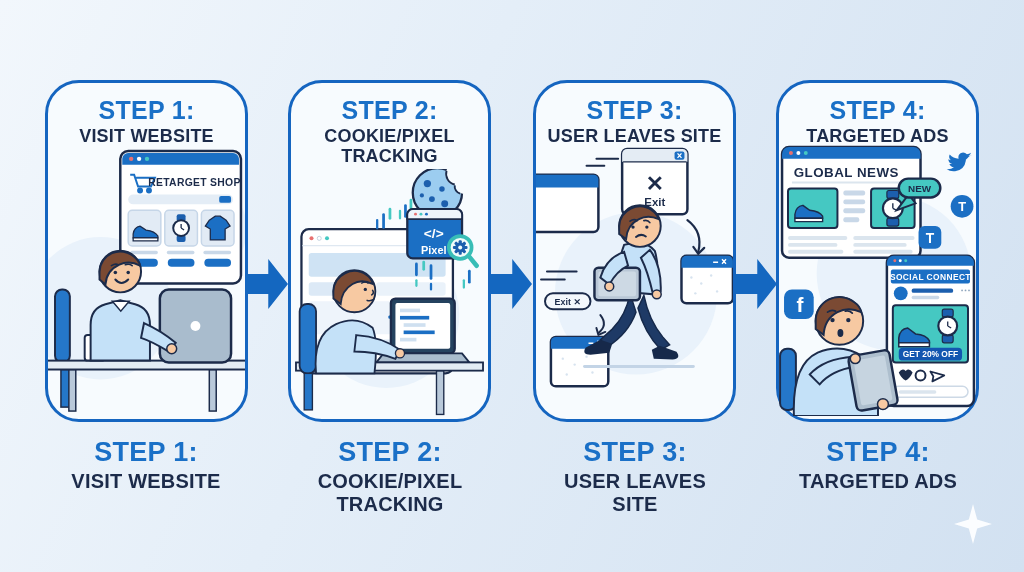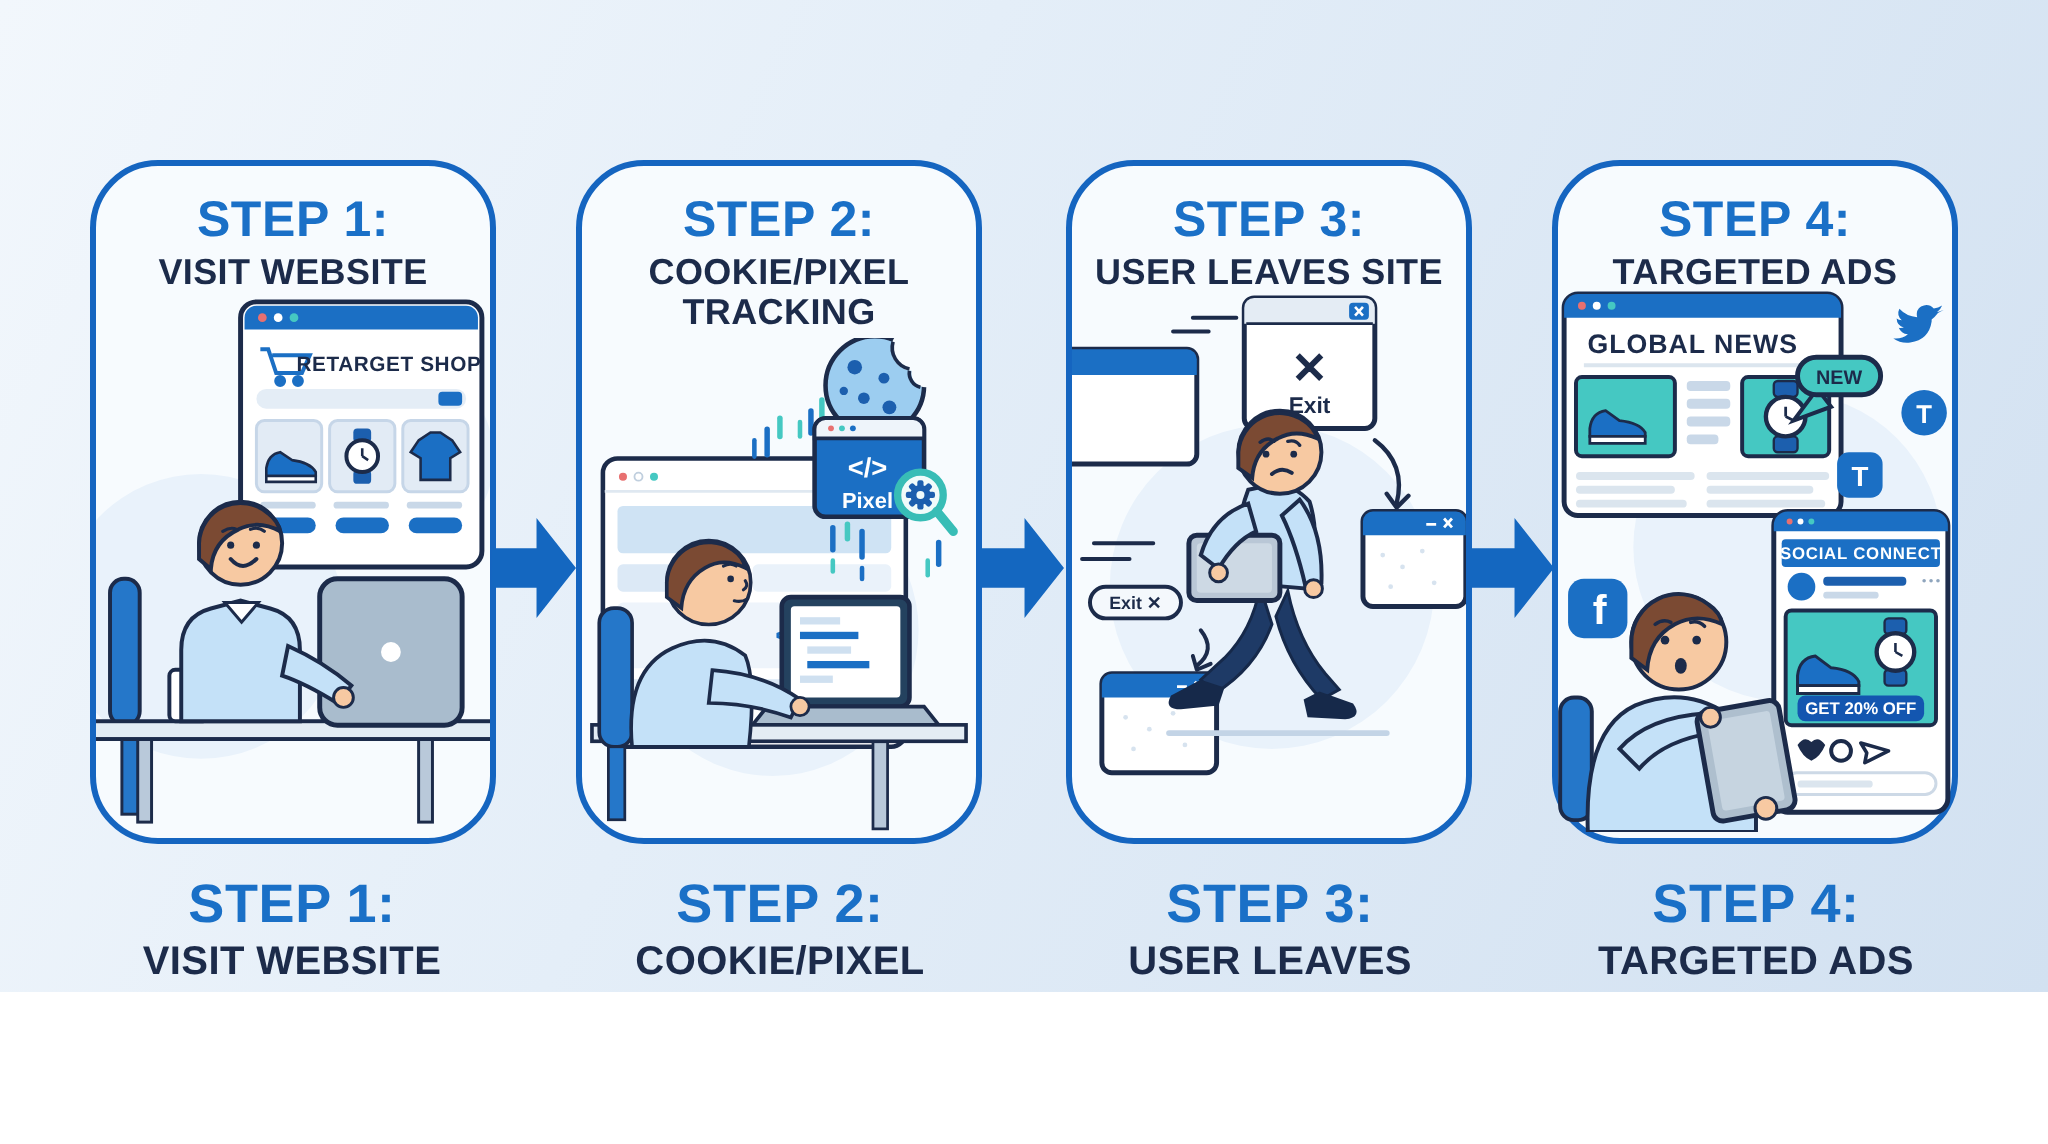--- a/index.html
+++ b/index.html
@@ -1,17 +1,17 @@
 <!DOCTYPE html>
 <html><head>
 <meta charset="utf-8">
 <style>
   html,body{margin:0;padding:0;}
   body{font-family:"Liberation Sans",sans-serif;}
-  .canvas{position:relative;width:1024px;height:496px;overflow:hidden;
+  .canvas{position:relative;width:1024px;height:572px;overflow:hidden;
     background:linear-gradient(115deg,#f2f7fc 0%,#e4eef8 40%,#d2e1f1 100%);}
   .panel{position:absolute;top:80px;width:197px;height:336px;background:#f7fbfe;
     border:3px solid #1565c0;border-radius:34px;}
   .p1{left:45px}.p2{left:288px}.p3{left:533px}.p4{left:776px}
   .panel-head{text-align:center;padding-top:13px;line-height:1.12;}
   .step{color:#1a70c7;font-weight:bold;font-size:25px;letter-spacing:.3px;}
   .ptitle{color:#1c2b4a;font-weight:bold;font-size:18px;letter-spacing:.2px;margin-top:2px;}
   .p3 .ptitle{white-space:nowrap;}
   .art{position:absolute;left:0;right:0;bottom:0;top:62px;width:197px;}
   .p2 .art{top:86px;height:250px;}

